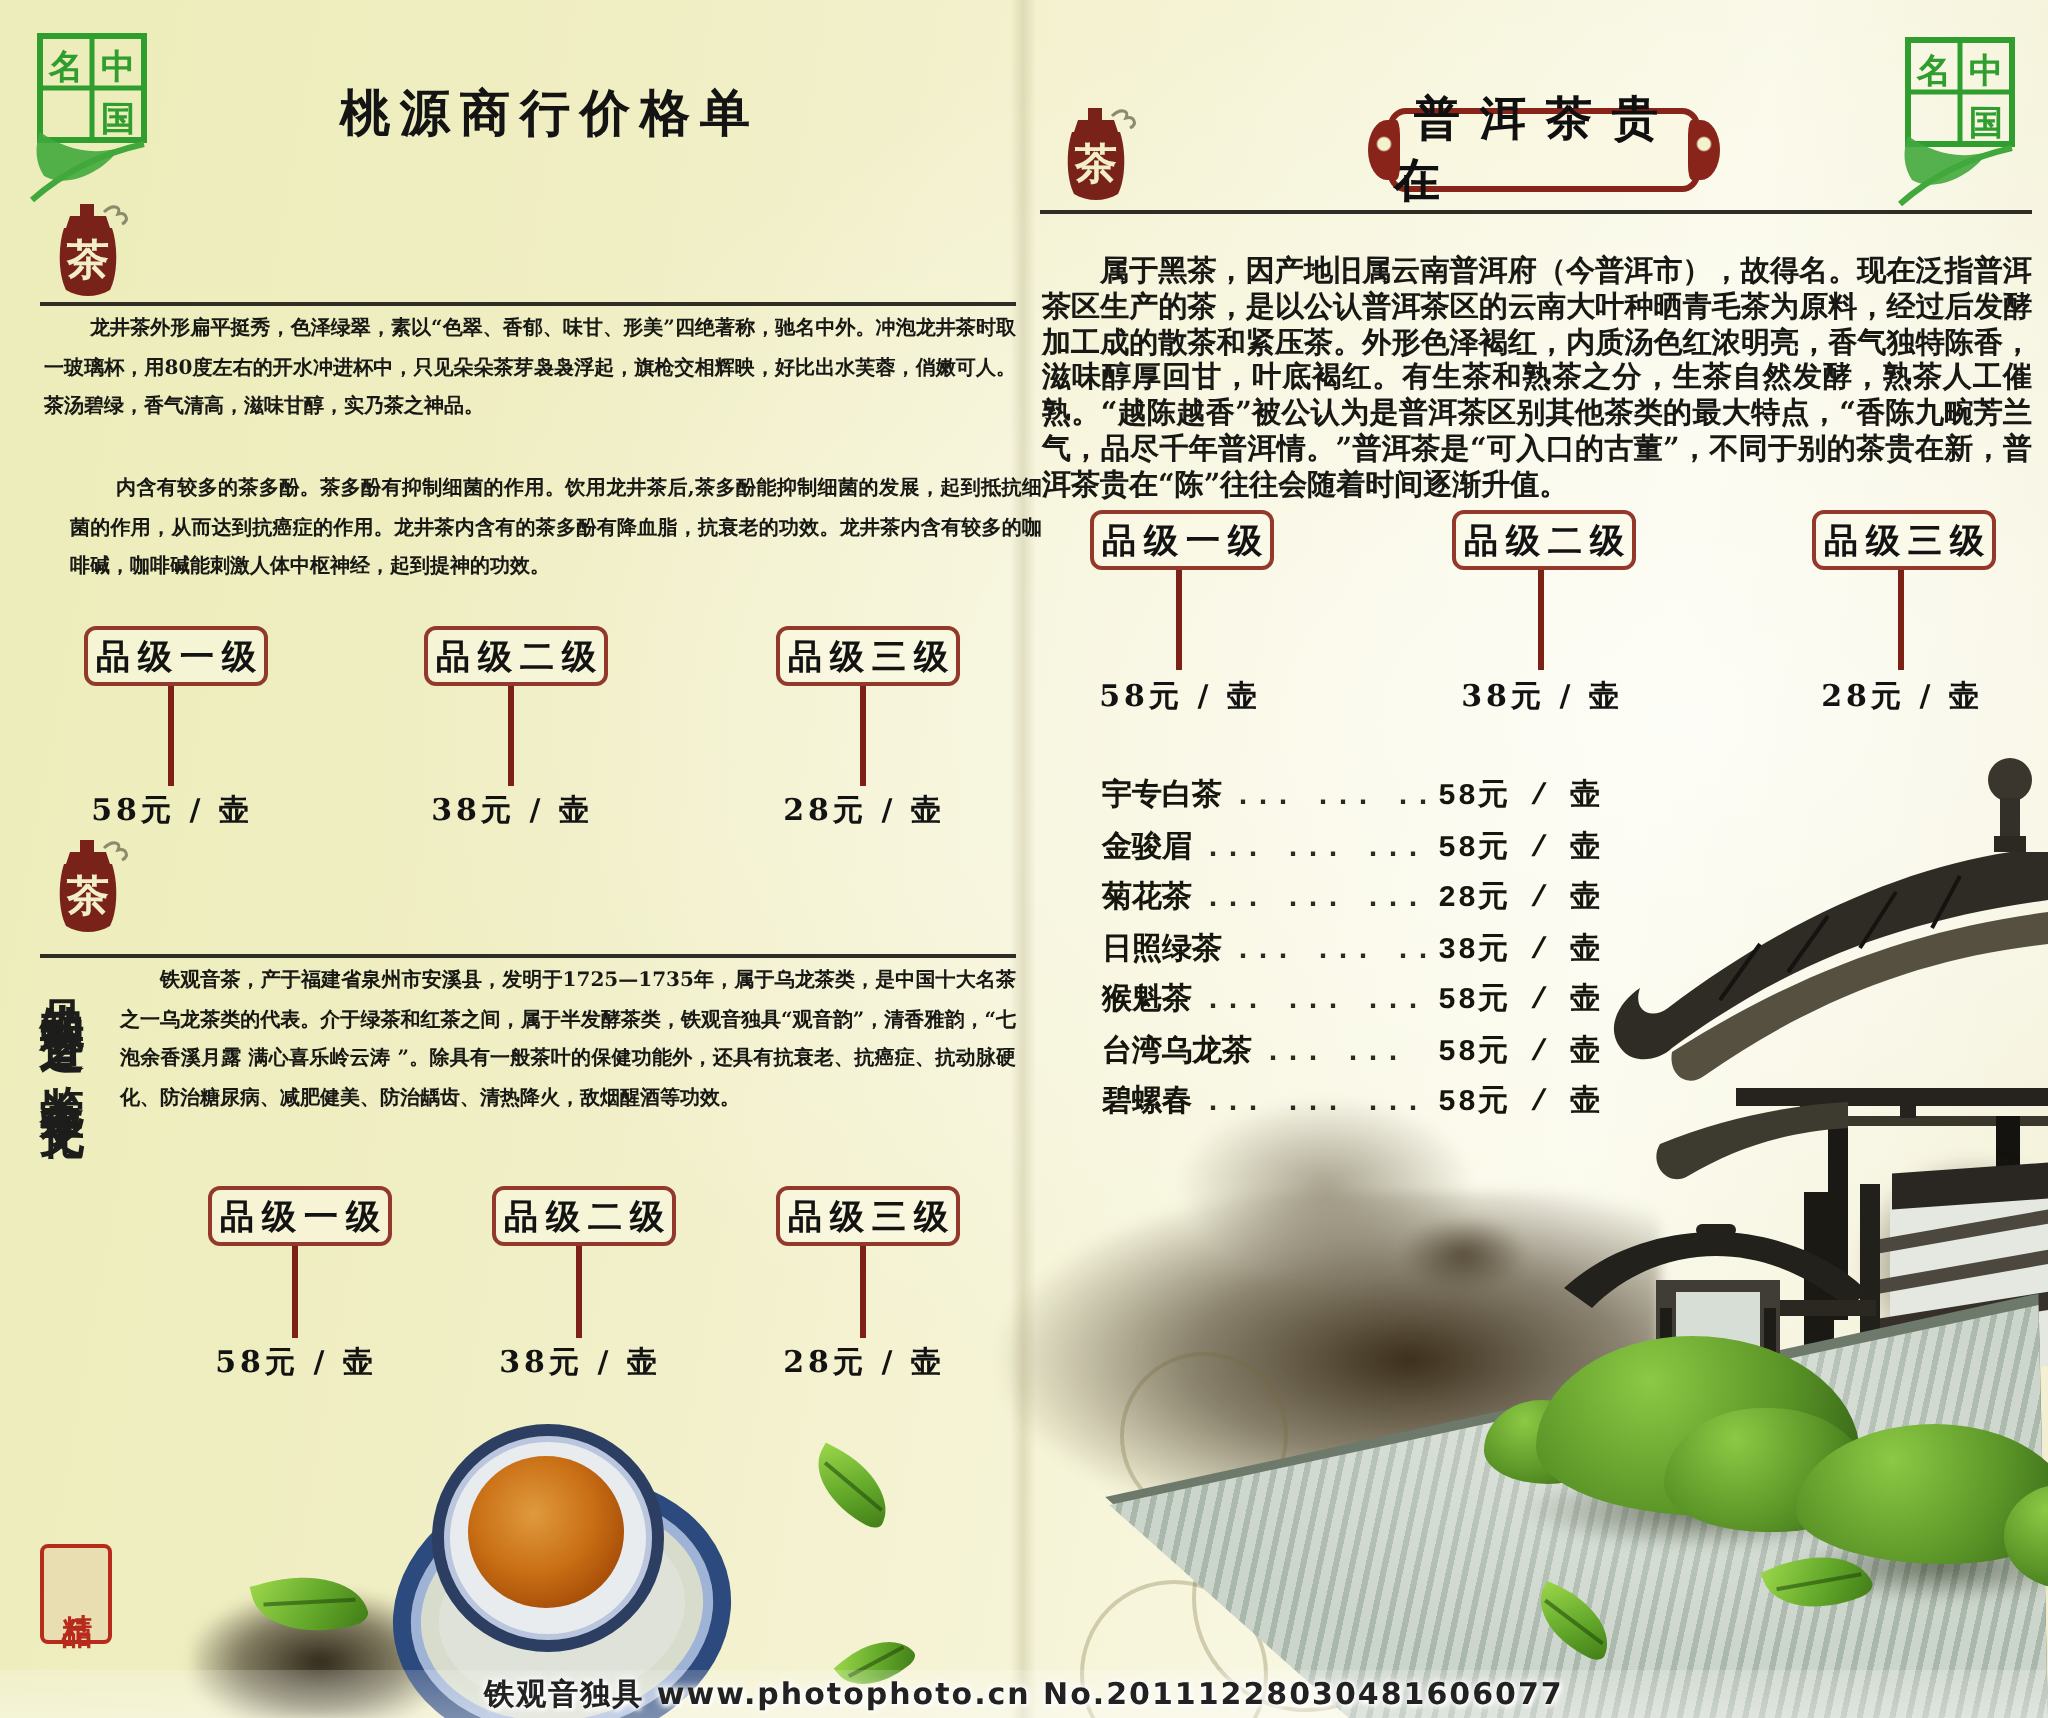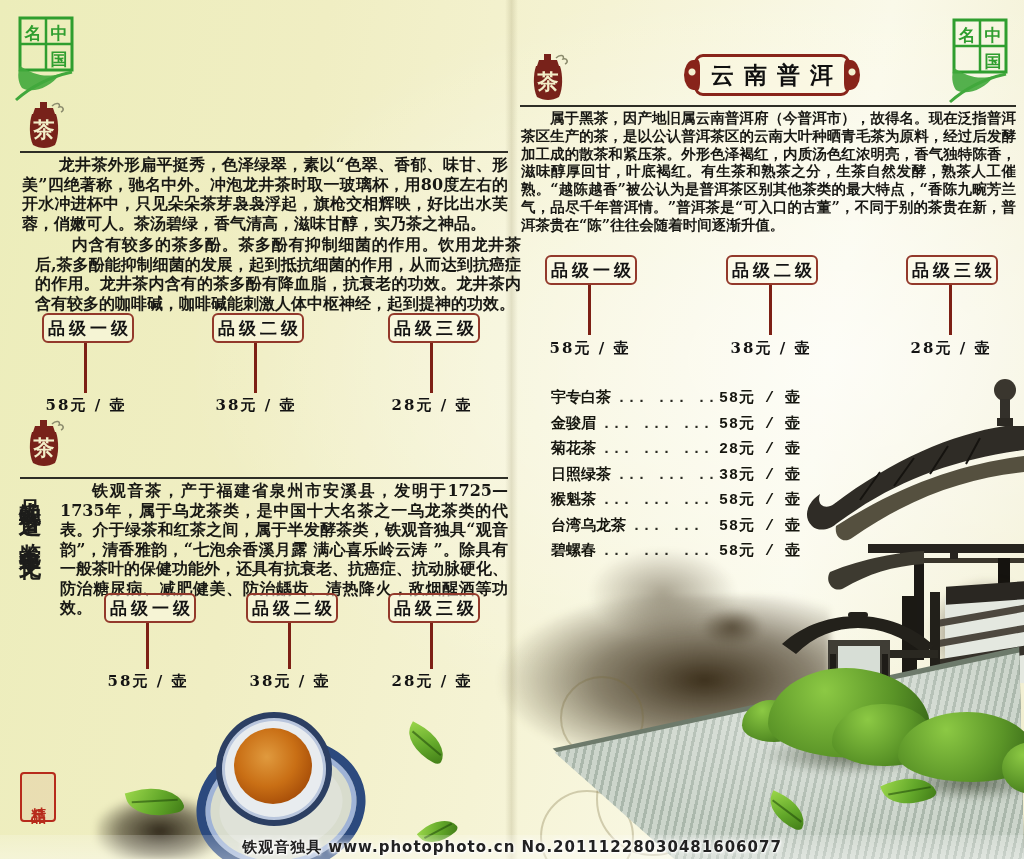--- a/index.html
+++ b/index.html
@@ -24,22 +24,22 @@
     display:flex; align-items:center; justify-content:center;
     font-weight:bold; font-size:23px; letter-spacing:10px; text-indent:10px; color:#101010;
   }
   .sec-frame::before,.sec-frame::after{
     content:""; position:absolute; top:50%; transform:translateY(-50%);
     width:16px; height:30px;
     background:radial-gradient(circle at 50% 40%, #f4f1cf 3px, #88241a 4px);
   }
   .sec-frame::before{left:-13px; border-radius:60% 12% 12% 60% / 50% 25% 25% 50%;}
   .sec-frame::after{right:-13px; border-radius:12% 60% 60% 12% / 25% 50% 50% 25%;}
-  .para{font-size:16px; line-height:19.5px; font-weight:bold; text-align:justify; text-indent:2.3em; color:#181814;}
-  .para-s{font-size:14.5px; line-height:17.8px;}
+  .para{font-size:10px; line-height:19.5px; font-weight:bold; text-align:justify; text-indent:2.3em; color:#181814;}
+  .para-s{font-size:14.5px; line-height:17.8px;margin-top:18px;}
   .gradebox{
     width:88px; height:26px; border:2px solid #93392b; border-radius:6px;
     background:rgba(252,249,230,0.55);
     display:flex; align-items:center; justify-content:center;
     font-size:17px; font-weight:bold; letter-spacing:4px; text-indent:4px; color:#131313;
   }
   .gradeline{width:3px; background:#7d2015;}
   .gradeprice{width:110px; text-align:center; font-size:15px; font-weight:bold; letter-spacing:2px; color:#131313;}
   .motto{
     left:10px; top:482px; width:36px; height:300px;
@@ -96,20 +96,21 @@
     <rect x="6" y="4" width="52" height="52" fill="none" stroke="#2f9e2f" stroke-width="3"></rect>
     <line x1="32" y1="4" x2="32" y2="56" stroke="#2f9e2f" stroke-width="2.5"></line>
     <line x1="6" y1="30" x2="58" y2="30" stroke="#2f9e2f" stroke-width="2.5"></line>
     <text x="19" y="25" text-anchor="middle" font-size="17" font-weight="bold" fill="#2f9e2f">名</text>
     <text x="45" y="25" text-anchor="middle" font-size="17" font-weight="bold" fill="#2f9e2f">中</text>
     <text x="45" y="51" text-anchor="middle" font-size="17" font-weight="bold" fill="#2f9e2f">国</text>
     <path d="M6,52 C18,60 30,64 46,60 C36,74 18,80 8,74 C4,68 3,60 6,52 Z" fill="#41a83c" opacity="0.9"></path>
     <path d="M2,86 C20,70 40,62 58,58" stroke="#41a83c" stroke-width="3" fill="none"></path>
   </svg>
 
+  <div class="abs page-title">桃源商行价格单</div>
 
   <svg class="abs" style="left:22px; top:98px;" width="44" height="56" viewBox="0 0 44 56">
     <path d="M30,8 C34,4 39,5 37,9 C41,8 43,12 39,14" stroke="#8b8b6d" stroke-width="1.5" fill="none"></path>
     <rect x="18" y="4" width="7" height="7" fill="#78221a"></rect>
     <path d="M13,10 L31,10 L33,16 L11,16 Z" fill="#78221a"></path>
     <path d="M10,16 L34,16 C37,25 37,39 33,47 C26,51 18,51 11,47 C7,39 7,25 10,16 Z" fill="#78221a"></path>
     <text x="22" y="39" text-anchor="middle" font-size="21" font-weight="bold" fill="#f2eec8">茶</text>
   </svg>
   <div class="abs rule" style="left:20px; top:151px; width:488px;"></div>
 
@@ -159,21 +160,21 @@
   <div class="abs leaf" style="left:404px; top:730px; width:44px; height:27px; transform:rotate(28deg);"></div>
   <div class="abs leaf" style="left:420px; top:820px; width:36px; height:23px; transform:rotate(-40deg);"></div>
 
   <svg class="abs" style="left:526px; top:50px;" width="44" height="56" viewBox="0 0 44 56">
     <path d="M30,8 C34,4 39,5 37,9 C41,8 43,12 39,14" stroke="#8b8b6d" stroke-width="1.5" fill="none"></path>
     <rect x="18" y="4" width="7" height="7" fill="#78221a"></rect>
     <path d="M13,10 L31,10 L33,16 L11,16 Z" fill="#78221a"></path>
     <path d="M10,16 L34,16 C37,25 37,39 33,47 C26,51 18,51 11,47 C7,39 7,25 10,16 Z" fill="#78221a"></path>
     <text x="22" y="39" text-anchor="middle" font-size="21" font-weight="bold" fill="#f2eec8">茶</text>
   </svg>
-  <div class="abs sec-frame" style="left:694px; top:54px; width:150px;">云南普洱</div>
+  <div class="abs sec-frame" style="left:694px; top:54px; width:150px;">普洱茶贵在</div>
 
   <svg class="abs" style="left:948px; top:16px;" width="66" height="90" viewBox="0 0 66 90">
     <rect x="6" y="4" width="52" height="52" fill="none" stroke="#2f9e2f" stroke-width="3"></rect>
     <line x1="32" y1="4" x2="32" y2="56" stroke="#2f9e2f" stroke-width="2.5"></line>
     <line x1="6" y1="30" x2="58" y2="30" stroke="#2f9e2f" stroke-width="2.5"></line>
     <text x="19" y="25" text-anchor="middle" font-size="17" font-weight="bold" fill="#2f9e2f">名</text>
     <text x="45" y="25" text-anchor="middle" font-size="17" font-weight="bold" fill="#2f9e2f">中</text>
     <text x="45" y="51" text-anchor="middle" font-size="17" font-weight="bold" fill="#2f9e2f">国</text>
     <path d="M6,52 C18,60 30,64 46,60 C36,74 18,80 8,74 C4,68 3,60 6,52 Z" fill="#41a83c" opacity="0.9"></path>
     <path d="M2,86 C20,70 40,62 58,58" stroke="#41a83c" stroke-width="3" fill="none"></path>

